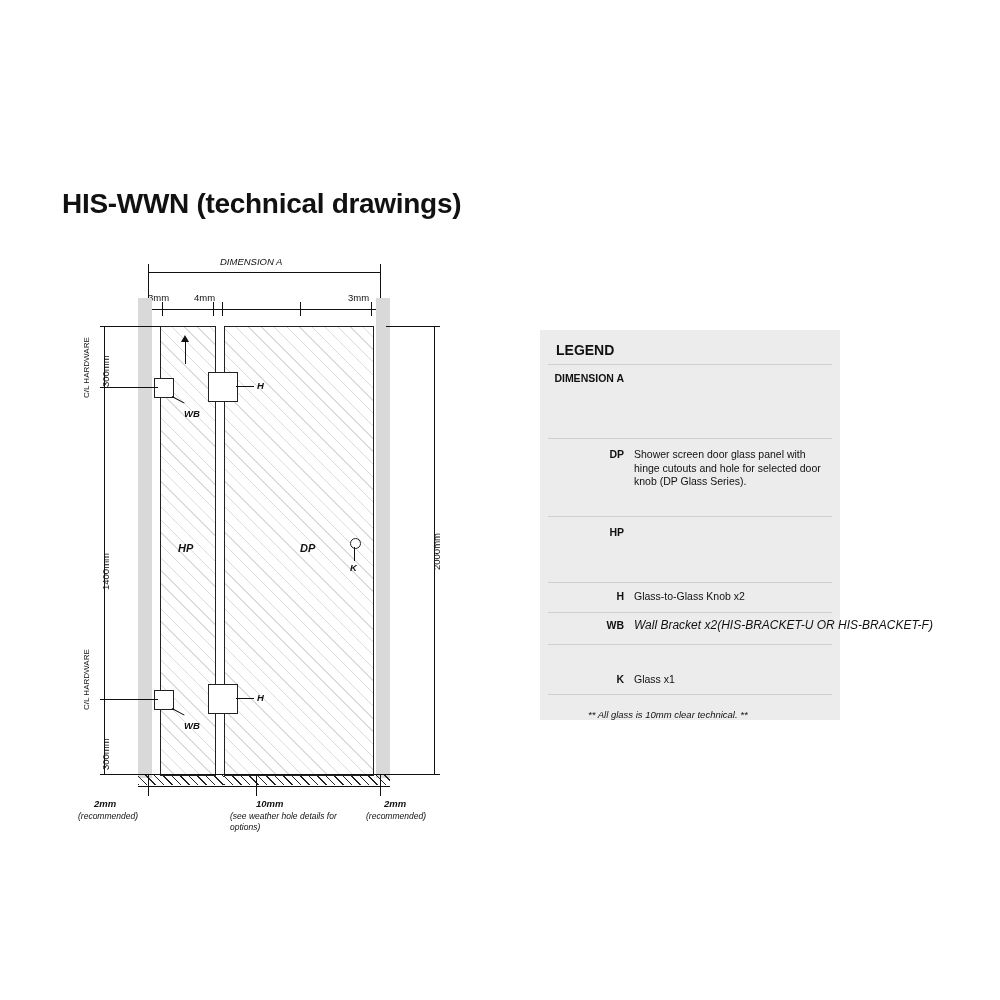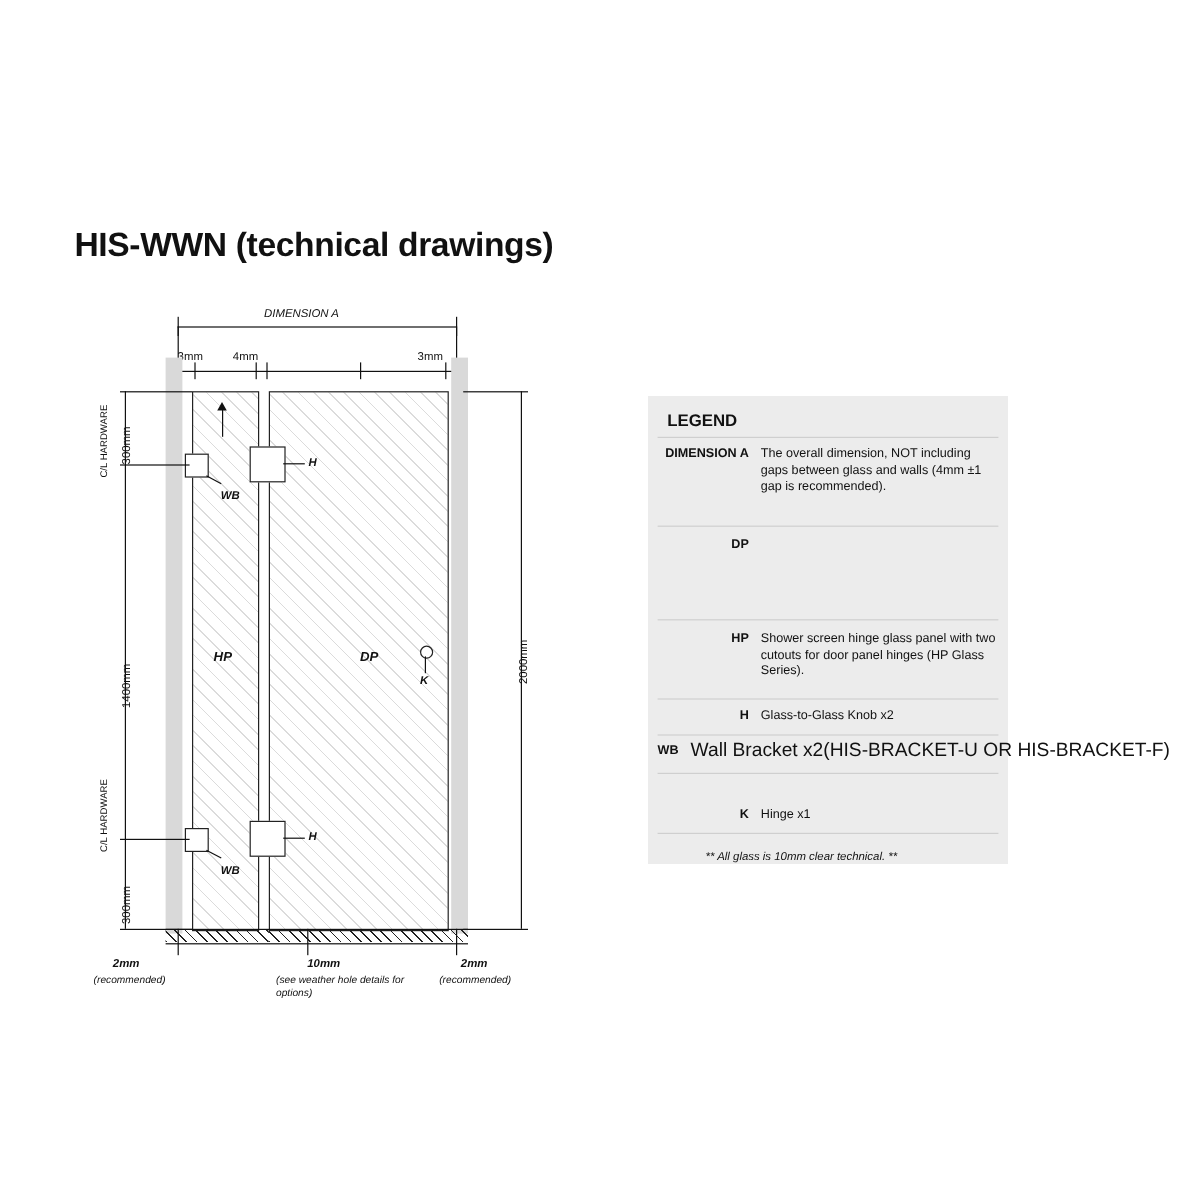--- a/index.html
+++ b/index.html
@@ -59,21 +59,21 @@
   .legend-sep{position:absolute;left:548px;width:284px;height:1px;background:#cfcfcf;}
 
   .lrow{position:absolute;left:548px;width:284px;display:flex;}
   .lrow .key{
     width:86px;text-align:right;padding-right:10px;box-sizing:border-box;
     font-size:10.5px;font-weight:bold;color:#111;line-height:13.5px;
   }
   .lrow .desc{
     flex:1;font-size:10.5px;color:#111;line-height:13.5px;
   }
-  .lrow.wide .desc{white-space:nowrap;font-size:16px;}
+  .lrow.wide .desc{white-space:nowrap;font-size:12px;font-style:italic;}
   .footnote{
     position:absolute;left:588px;top:709px;font-size:9.5px;font-style:italic;color:#111;
   }
 </style>
 </head>
 <body>
 
 <div id="stage">
 
   <div class="title">HIS-WWN (technical drawings)</div>
@@ -173,48 +173,47 @@
     <div class="lbl b it" style="left:324px;top:548px;">2mm</div>
     <div class="lbl it" style="left:306px;top:561px;font-size:8.5px;">(recommended)</div>
   </div>
 
   <div class="legend"></div>
   <div class="legend-title">LEGEND</div>
   <div class="legend-sep" style="top:364px;"></div>
 
   <div class="lrow" style="top:372px;">
     <div class="key">DIMENSION A</div>
-    <div class="desc">The overall dimension, NOT including gaps between glass and walls (4mm ±1 gap is recommended).</div>
   </div>
   <div class="legend-sep" style="top:438px;"></div>
 
   <div class="lrow" style="top:448px;">
     <div class="key">DP</div>
+    <div class="desc">Shower screen door glass panel with hinge cutouts and hole for selected door knob (DP Glass Series).</div>
   </div>
   <div class="legend-sep" style="top:516px;"></div>
 
   <div class="lrow" style="top:526px;">
     <div class="key">HP</div>
-    <div class="desc">Shower screen hinge glass panel with two cutouts for door panel hinges (HP Glass Series).</div>
   </div>
   <div class="legend-sep" style="top:582px;"></div>
 
   <div class="lrow" style="top:590px;">
     <div class="key">H</div>
     <div class="desc">Glass-to-Glass Knob x2</div>
   </div>
   <div class="legend-sep" style="top:612px;"></div>
 
   <div class="lrow wide" style="top:619px;width:410px;">
     <div class="key">WB</div>
     <div class="desc">Wall Bracket x2(HIS-BRACKET-U OR HIS-BRACKET-F)</div>
   </div>
   <div class="legend-sep" style="top:644px;"></div>
 
   <div class="lrow" style="top:673px;">
     <div class="key">K</div>
-    <div class="desc">Hinge x1</div>
+    <div class="desc">Glass x1</div>
   </div>
   <div class="legend-sep" style="top:694px;"></div>
 
   <div class="footnote">** All glass is 10mm clear technical. **</div>
 
 </div>
 
 </body></html>

